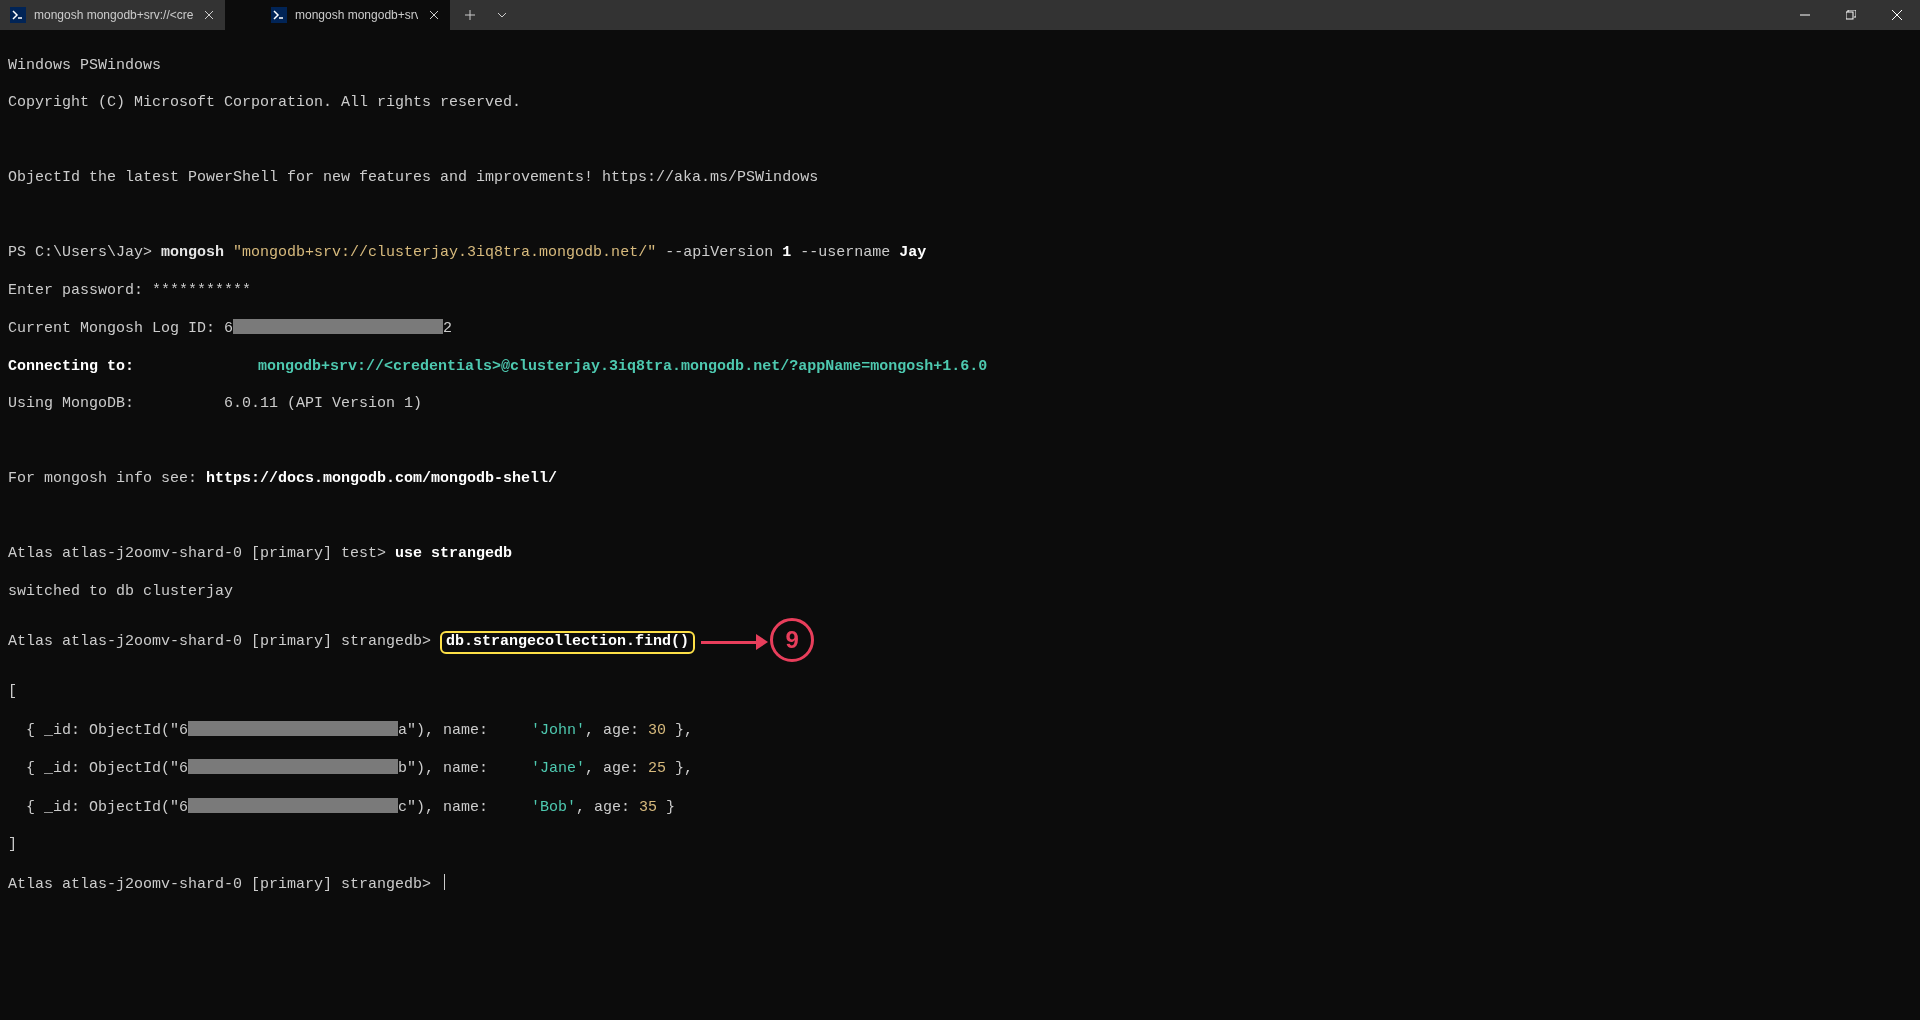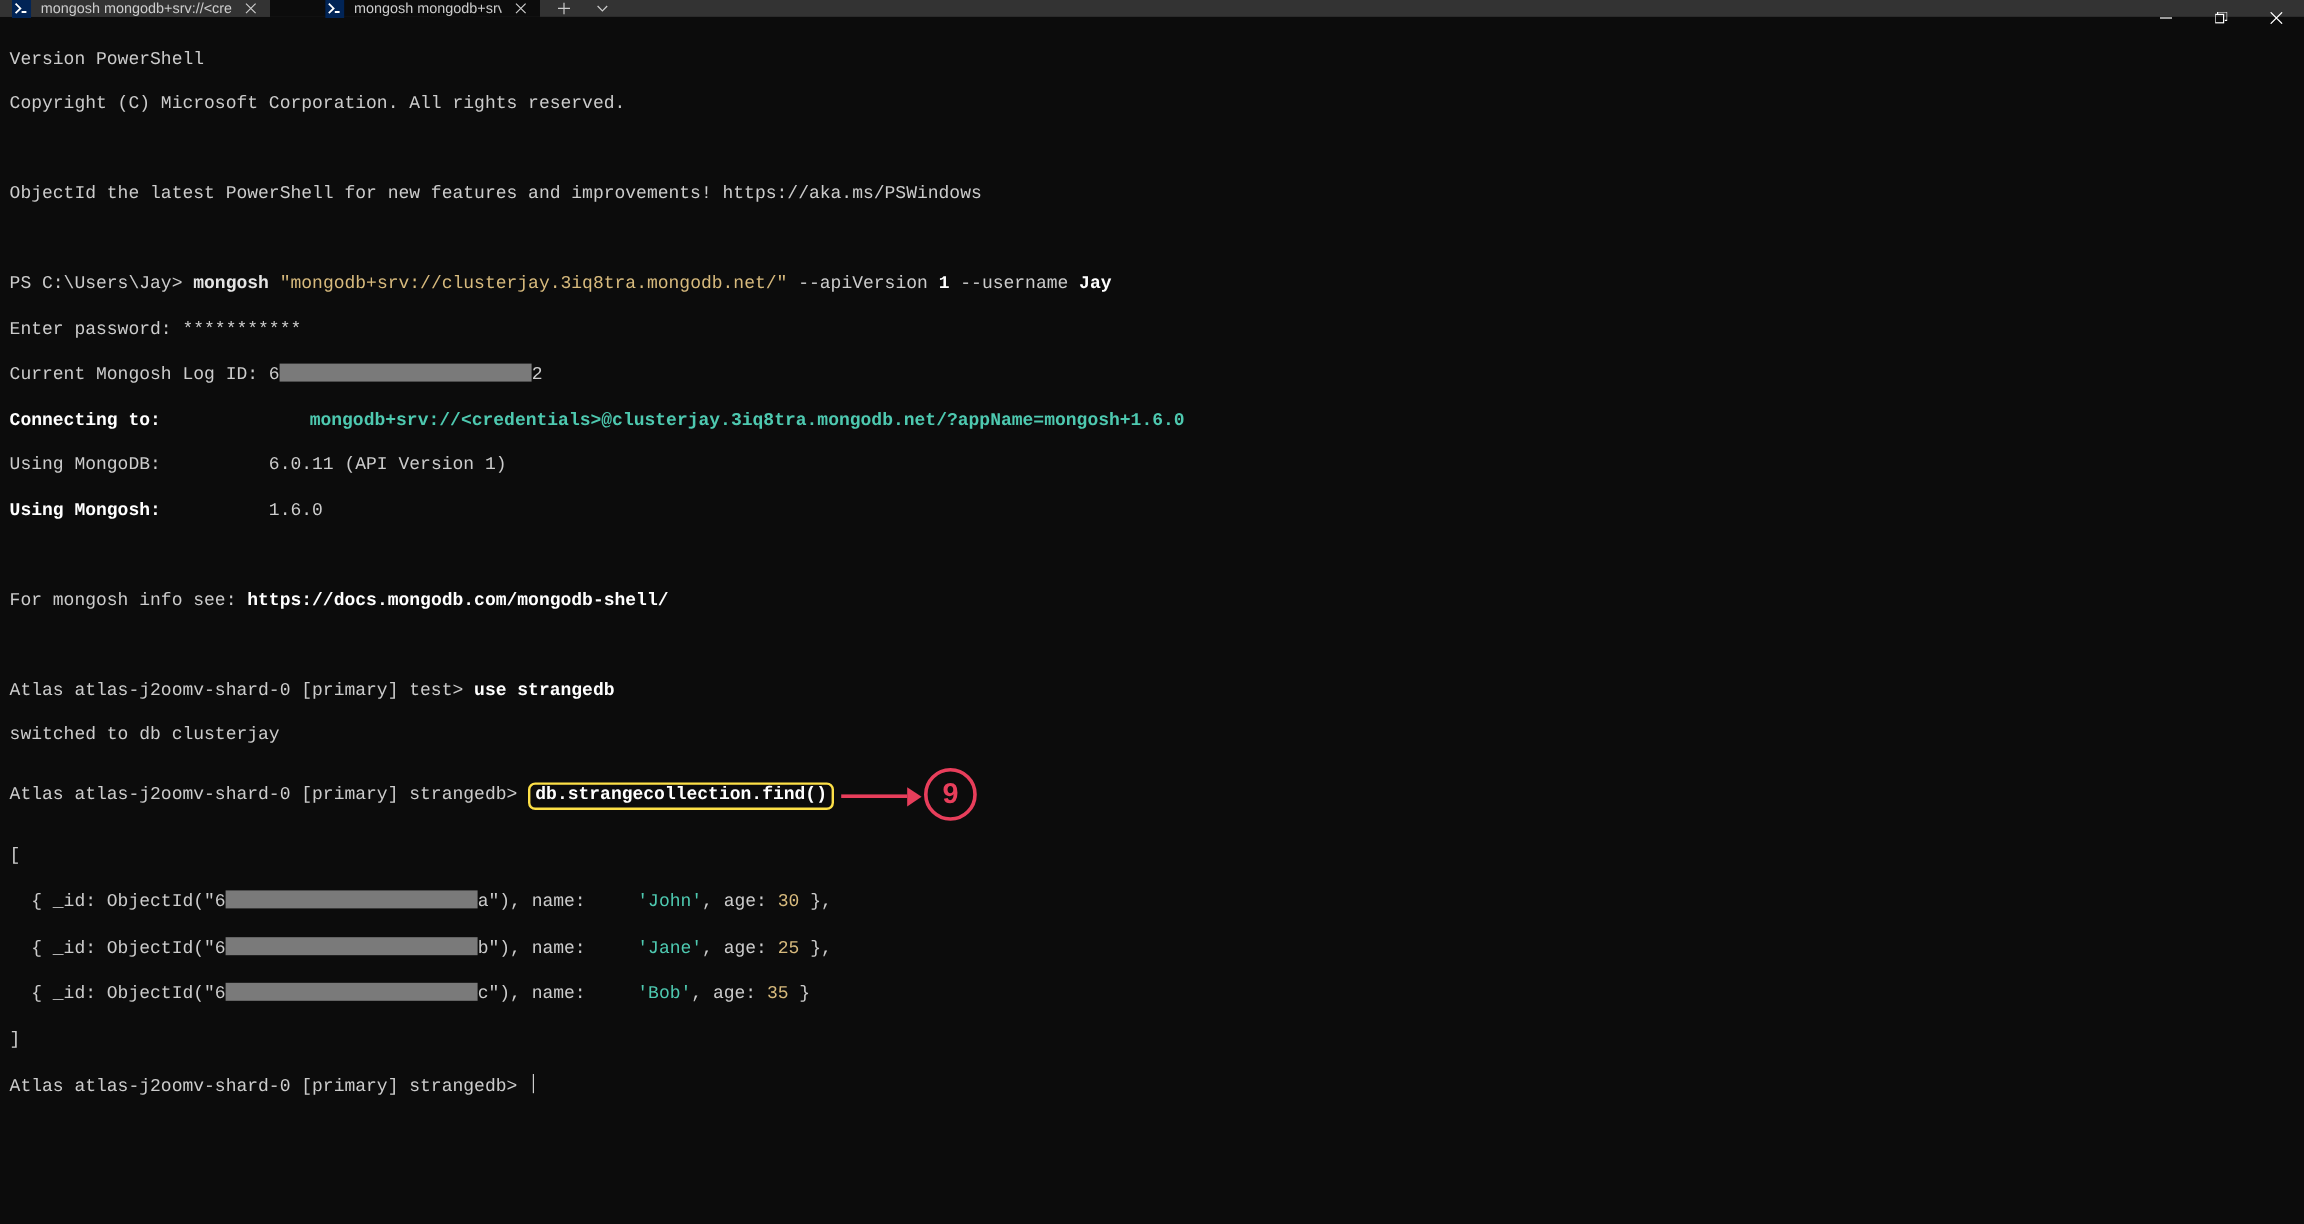--- a/index.html
+++ b/index.html
@@ -6,21 +6,21 @@
   body {
     background: #0c0c0c;
     font-family: Consolas, 'Courier New', monospace;
     font-size: 15px;
     overflow: hidden;
     width: 1920px;
     height: 1020px;
   }
   .title-bar {
     background: #333333;
-    height: 14px;
+    height: 30px;
     display: flex;
     align-items: center;
     -webkit-user-select: none;
     user-select: none;
   }
   .tabs {
     display: flex;
     height: 100%;
   }
   .tab {
@@ -226,31 +226,30 @@
     </div>
     <div class="win-btn">
       <svg viewBox="0 0 10 10">
           <path d="M0 0 L10 10 M10 0 L0 10" stroke="currentColor" stroke-width="1"></path>
         </svg>
     </div>
   </div>
 </div>
 
 <div class="terminal">
-<span class="line dim">Version PowerShell</span>
+<span class="line dim">Windows PSWindows</span>
 <span class="line dim">Copyright (C) Microsoft Corporation. All rights reserved.</span>
 <span class="line">&nbsp;</span>
 <span class="line dim">ObjectId the latest PowerShell for new features and improvements! https://aka.ms/PSWindows</span>
 <span class="line">&nbsp;</span>
 <span class="line"><span class="dim">PS C:\Users\Jay&gt; </span><span class="yellow">mongosh</span><span> </span><span class="yellowval">"mongodb+srv://clusterjay.3iq8tra.mongodb.net/"</span><span> </span><span class="dim">--apiVersion</span><span> </span><span class="bold">1</span><span> </span><span class="dim">--username</span><span> </span><span class="bold">Jay</span></span>
 <span class="line dim">Enter password: ***********</span>
 <span class="line"><span class="dim">Current Mongosh Log ID: </span><span class="dim">6</span><span class="redact"></span><span class="dim">2</span></span>
 <span class="line"><span class="bold">Connecting to:</span><span>          </span><span class="green bold">mongodb+srv://&lt;credentials&gt;@clusterjay.3iq8tra.mongodb.net/?appName=mongosh+1.6.0</span></span>
 <span class="line"><span class="dim">Using MongoDB:</span><span>          </span><span class="dim">6.0.11 (API Version 1)</span></span>
-<span class="line"><span class="bold">Using Mongosh:</span><span>          </span><span class="dim">1.6.0</span></span>
 <span class="line">&nbsp;</span>
 <span class="line"><span class="dim">For mongosh info see: </span><span class="bold">https://docs.mongodb.com/mongodb-shell/</span></span>
 <span class="line">&nbsp;</span>
 <span class="line"><span class="dim">Atlas atlas-j2oomv-shard-0 [primary] test&gt; </span><span class="bold">use strangedb</span></span>
 <span class="line dim">switched to db clusterjay</span>
 <div class="inline-flex-row">
   <span class="dim">Atlas atlas-j2oomv-shard-0 [primary] strangedb&gt; </span><span class="highlight-box"><span class="bold">db.strangecollection.find()</span></span>
   <span class="annotation-arrow"><span class="arrow-line"></span><span class="arrow-head"></span></span>
   <span class="annotation-circle">9</span>
 </div>

